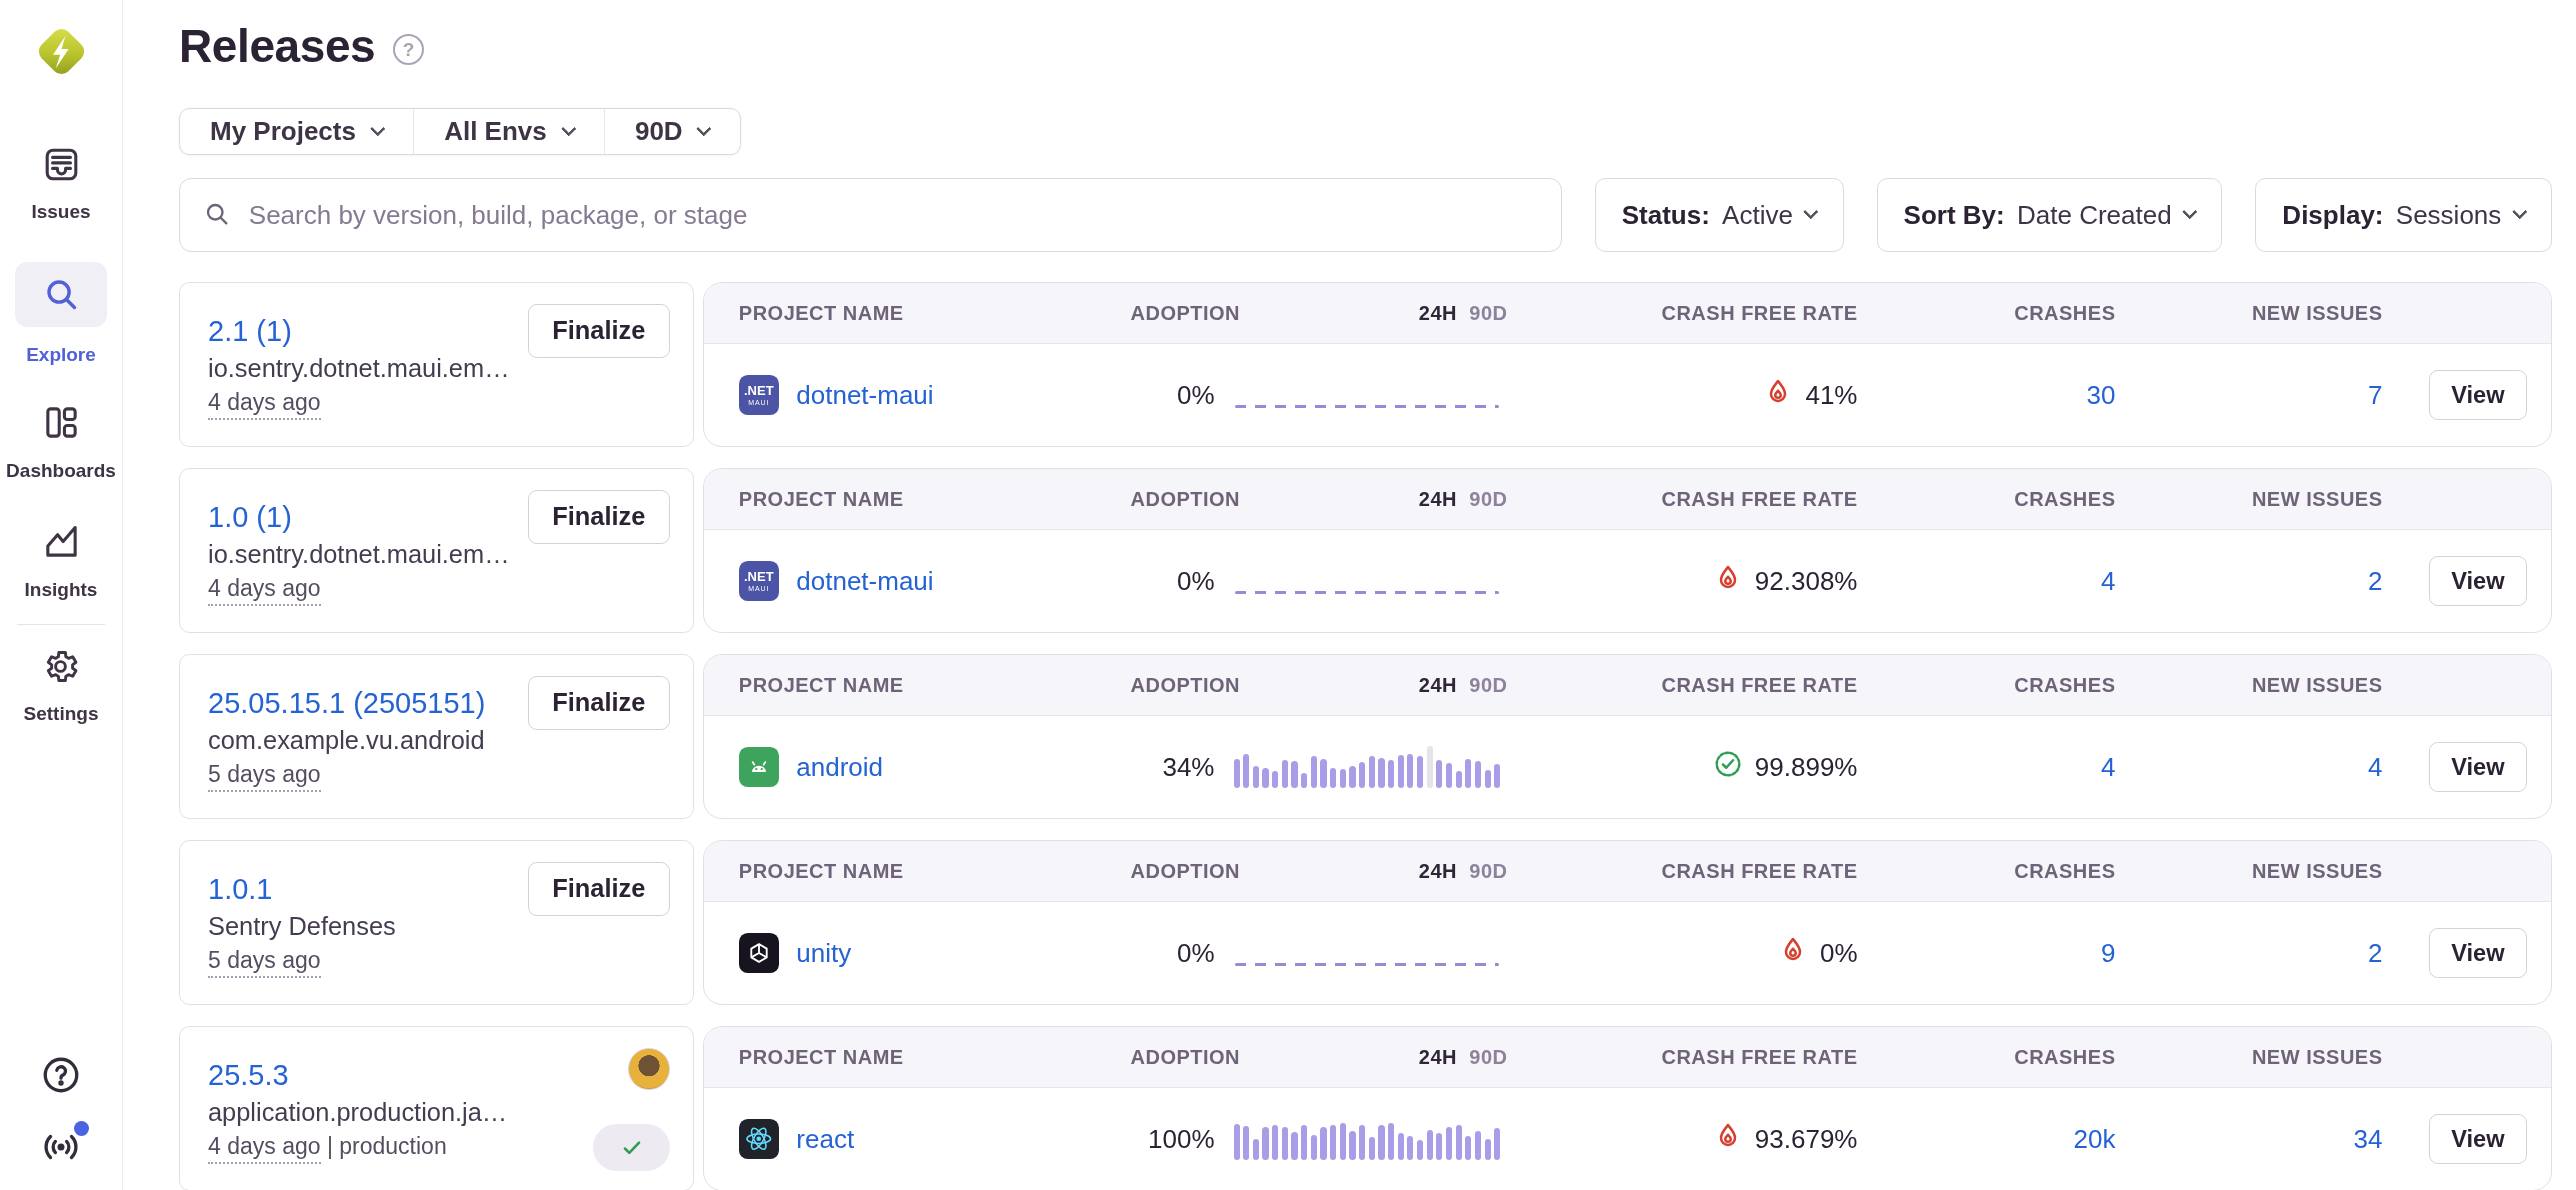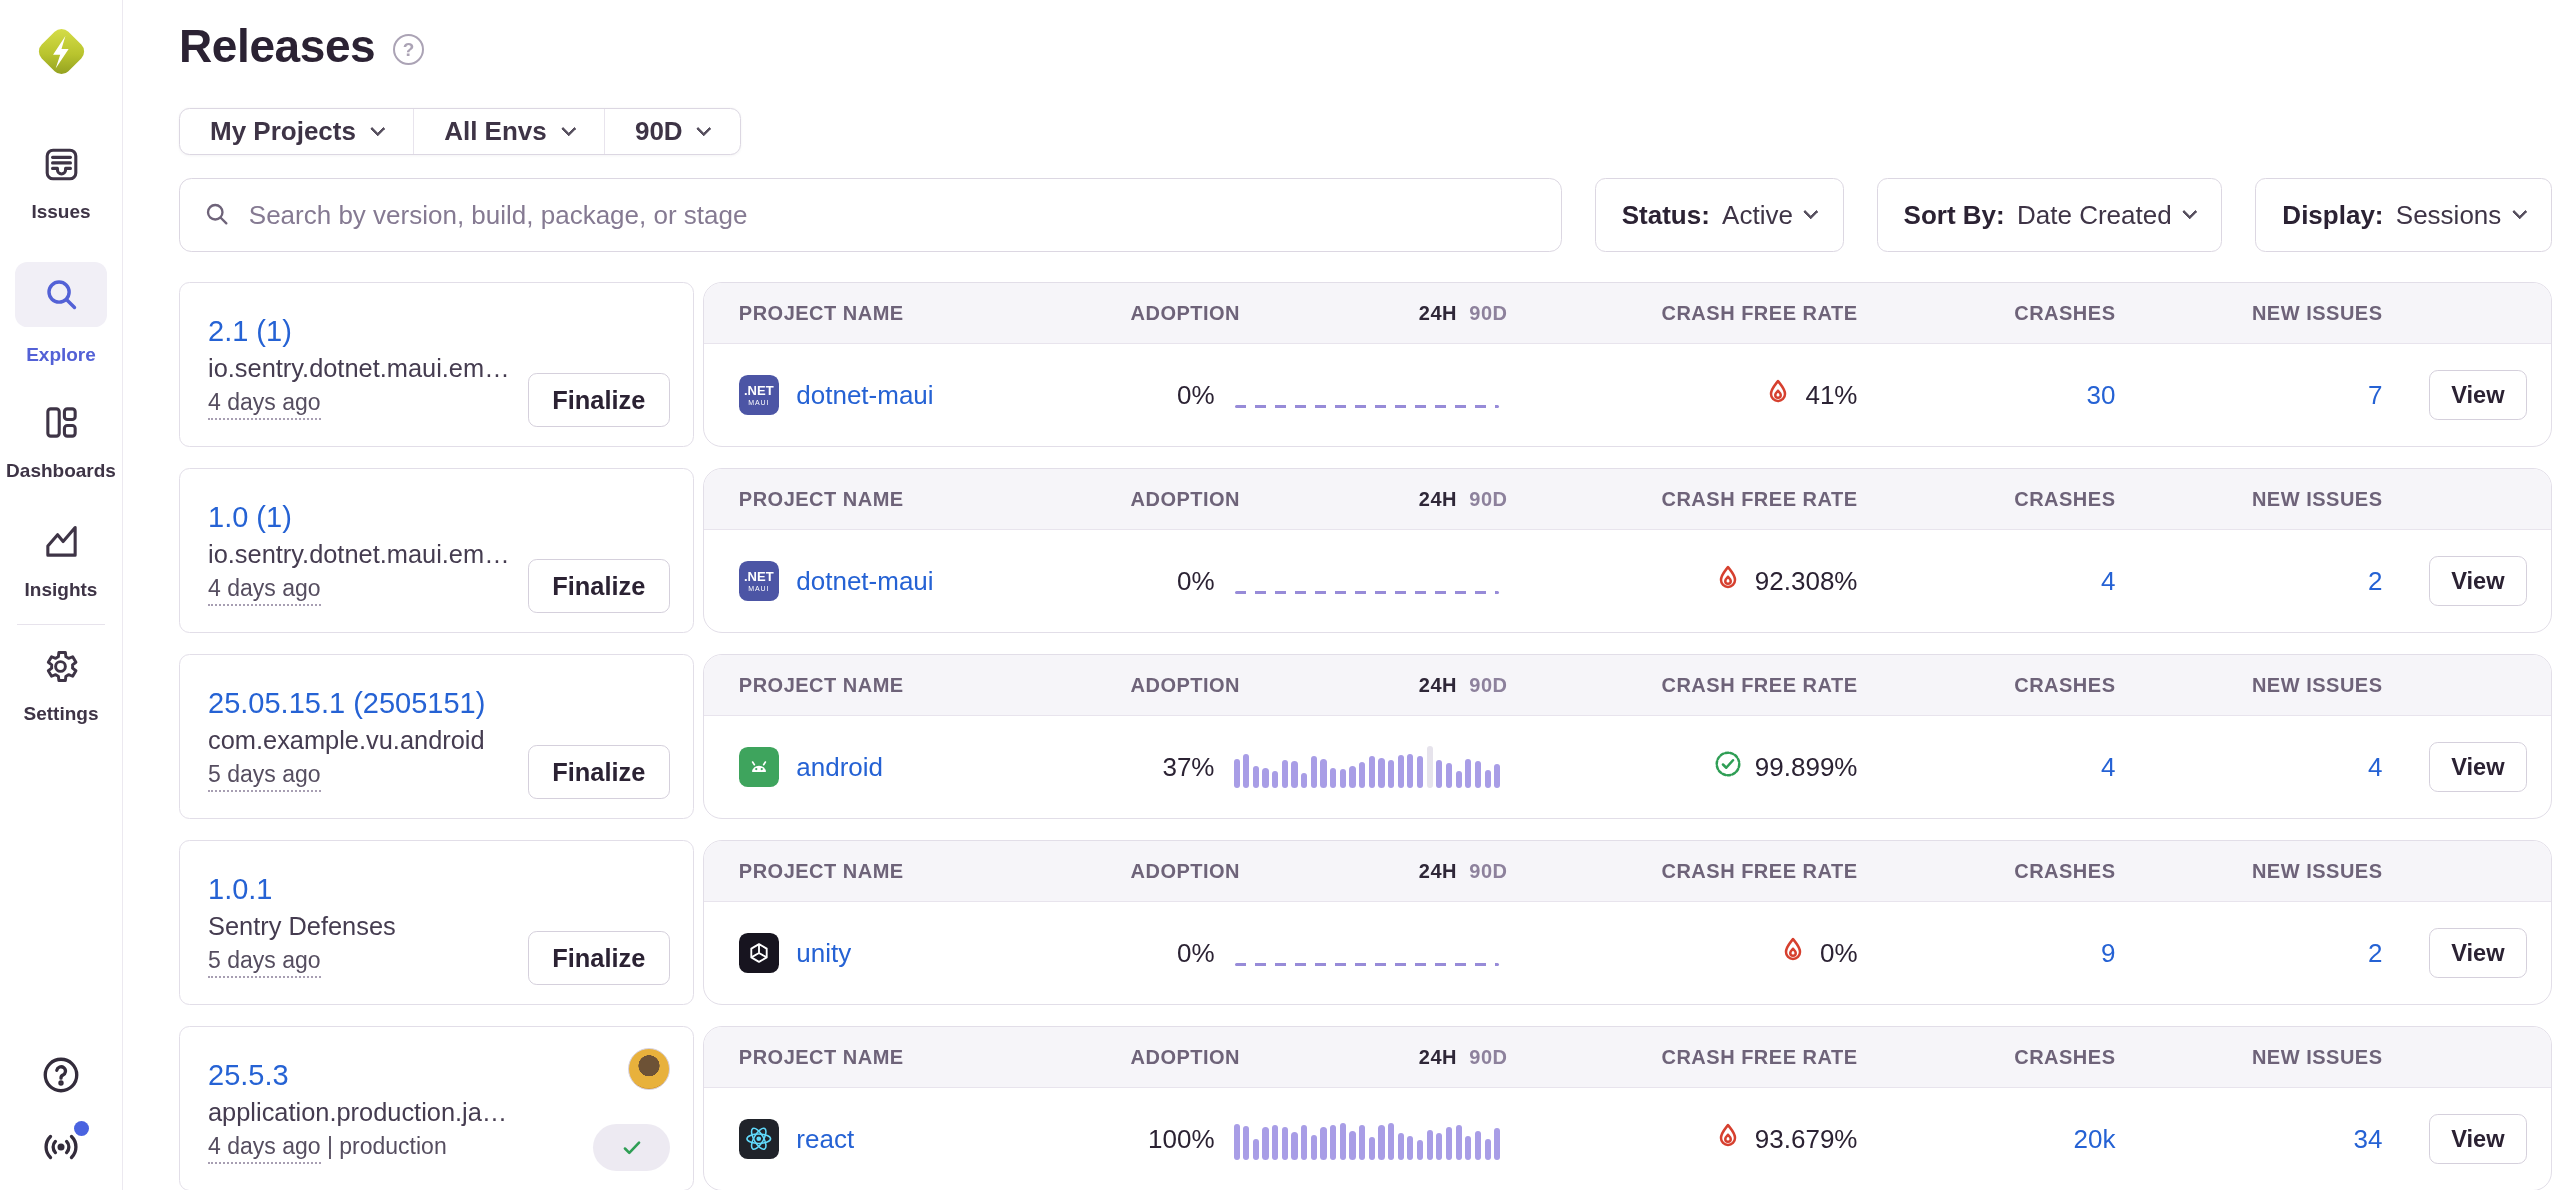--- a/index.html
+++ b/index.html
@@ -74,21 +74,21 @@
   .vcard {
     width: 515px; min-width: 515px;
     border: 1.8px solid #e2dee8; border-radius: 10.5px; background: #fff;
     padding: 21px 23px 19px 28px; display: flex;
   }
   .vc-left { flex: 1; min-width: 0; display: flex; flex-direction: column; justify-content: center; gap: 6.1px; }
   .version-link { color: #2562d4; font-size: 29px; font-weight: 500; text-decoration: none; cursor: pointer; }
   .pkg { font-size: 25.4px; color: #453c50; white-space: nowrap; overflow: hidden; }
   .dateline { font-size: 23px; color: #564e60; }
   .date-underline { border-bottom: 2.6px dotted #a79eb2; padding-bottom: 2.6px; cursor: default; }
-  .vc-right { display: flex; flex-direction: column; align-items: flex-end; justify-content: flex-end; }
+  .vc-right { display: flex; flex-direction: column; align-items: flex-end; }
   .vc-right.spread { justify-content: space-between; }
   .btn {
     border: 1.8px solid #d5d0dc; border-radius: 8.8px; background: #fff;
     font-family: inherit; font-weight: 700; font-size: 25.4px; color: #2b2233;
     padding: 11.4px 23.6px; cursor: pointer;
   }
   .avatar {
     width: 42px; height: 42px; border-radius: 50%;
     background: radial-gradient(circle at 50% 42%, #6d5236 0 34%, #e8b13c 35% 72%, #d89b2e 73%);
     border: 0.9px solid #d8d2de;
@@ -428,21 +428,21 @@
               <svg viewBox="0 0 24 24" width="30" height="30">
                   <path d="M6.5 16a5.5 5 0 0 1 11 0z" fill="#fff"></path>
                   <circle cx="9.8" cy="13.6" r="0.9" fill="#3ea45d"></circle>
                   <circle cx="14.2" cy="13.6" r="0.9" fill="#3ea45d"></circle>
                   <path d="M8.3 10.2 L6.9 8M15.7 10.2 L17.1 8" stroke="#fff" stroke-width="1.3" stroke-linecap="round"></path>
                 </svg>
             </span>
             <a class="proj-name">android</a>
           </div>
           <div class="cell-adoption">
-            <span class="ad-val">37%</span>
+            <span class="ad-val">34%</span>
             <span class="spark">
                 <i style="height: 68%;"></i>
                 <i style="height: 80%;"></i>
                 <i style="height: 52%;"></i>
                 <i style="height: 48%;"></i>
                 <i style="height: 40%;"></i>
                 <i style="height: 66%;"></i>
                 <i style="height: 64%;"></i>
                 <i style="height: 36%;"></i>
                 <i style="height: 76%;"></i>

